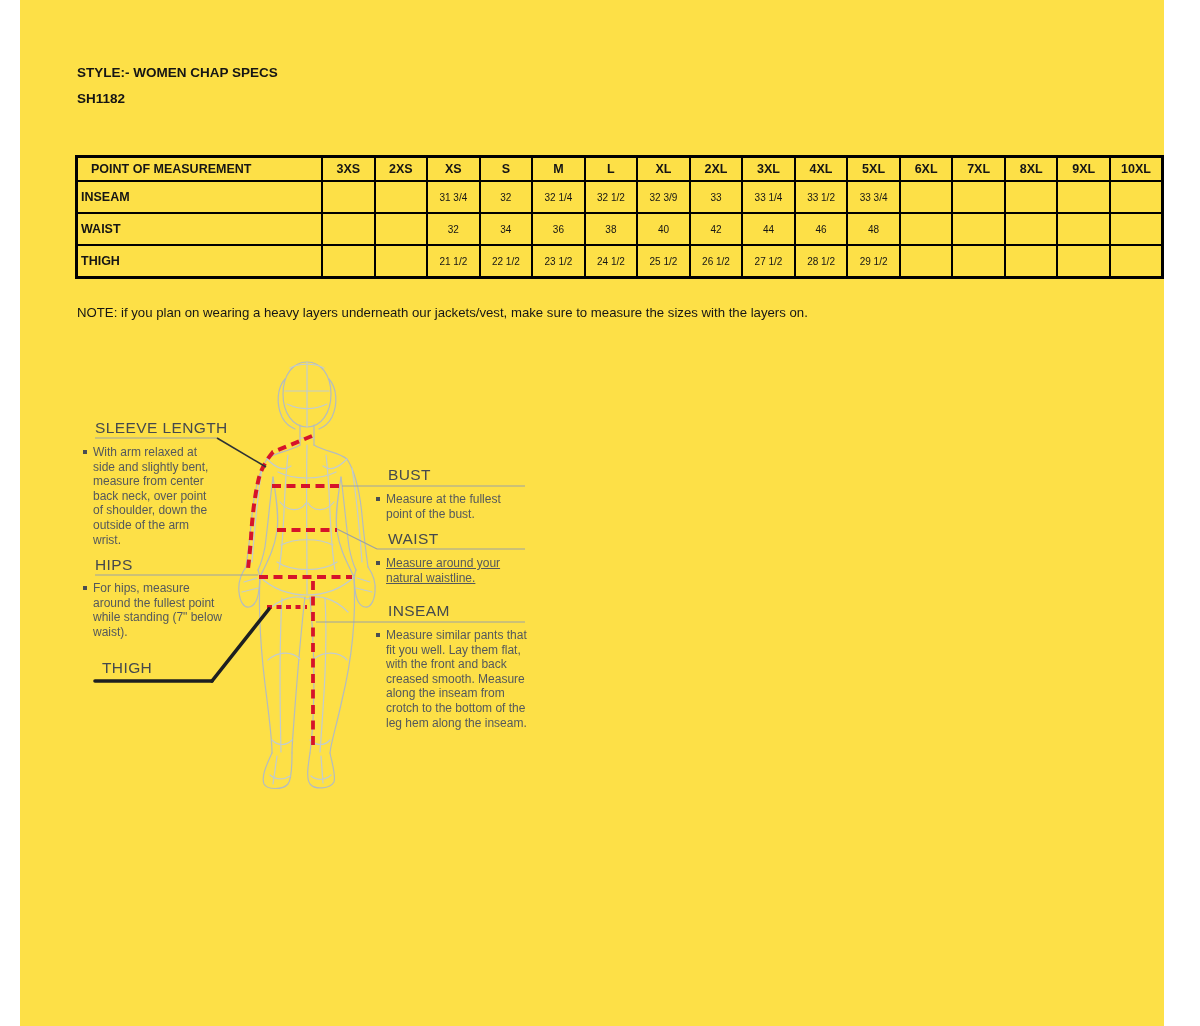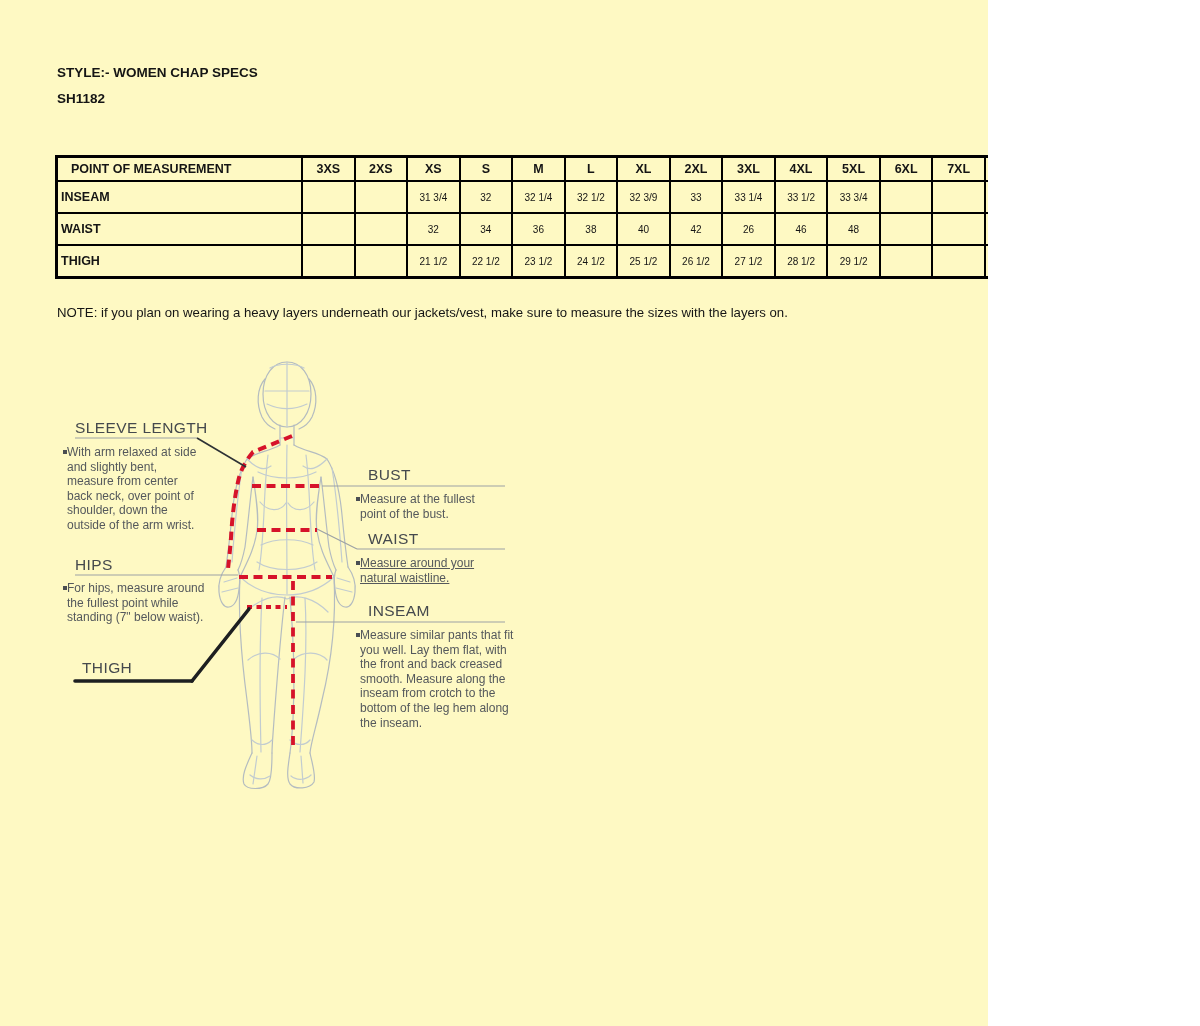--- a/index.html
+++ b/index.html
@@ -1,17 +1,17 @@
 <!DOCTYPE html>
 <html style="--measure-red: #d6132a; --leader-gray: #9ba1a5;"><head>
 <meta charset="utf-8">
 <style>
   html,body{margin:0;padding:0;background:#fff;}
-  .page{position:relative;width:988px;height:1026px;background:#fef9c3;overflow:hidden;
-        font-family:"Liberation Sans", sans-serif;color:#151515;}
+  .page{position:relative;width:1144px;height:1026px;background:#fde047;overflow:hidden;
+        font-family:"Liberation Sans", sans-serif;color:#151515;margin-left:20px;}
   .doc-title{position:absolute;left:57px;top:65px;font-size:13.5px;font-weight:bold;letter-spacing:0px;}
   .doc-code{position:absolute;left:57px;top:91px;font-size:13.5px;font-weight:bold;}
   .note{position:absolute;left:57px;top:305px;font-size:13.2px;font-weight:normal;white-space:nowrap;}
 
   table.size-table{position:absolute;left:55px;top:155px;width:1089px;border-collapse:collapse;
         table-layout:fixed;border:3px solid #000;}
   .size-table th,.size-table td{border:2px solid #000;padding:0;overflow:hidden;white-space:nowrap;}
   .size-table thead th{height:22px;font-size:12.5px;font-weight:bold;text-align:center;vertical-align:middle;}
   .size-table thead th.corner{width:230px;text-align:left;padding-left:13px;}
   .size-table tbody td{height:30px;font-size:10px;text-align:center;vertical-align:middle;}
@@ -23,21 +23,21 @@
   .measure path{stroke:var(--measure-red,#d6132a);fill:none;stroke-width:4.2;}
   .measure .dash-big{stroke-dasharray:9 5.5;}
   .measure .dash-small{stroke-dasharray:5 4.5;}
   .measure .dash-v{stroke-dasharray:9 6.5;stroke-width:3.8;}
   .measure .dash-sleeve{stroke-dasharray:8.5 5.5;stroke-width:4;}
   .leaders path.gray{stroke:var(--leader-gray,#9ba1a5);stroke-width:1.2;fill:none;}
   .leaders path.dark{stroke:#2e3235;stroke-width:1.6;fill:none;}
   .leaders path.thick{stroke:#1d1f21;stroke-width:3.6;fill:none;stroke-linecap:round;}
 
   .dheading{position:absolute;font-size:15.5px;letter-spacing:.4px;color:#45494d;white-space:nowrap;}
-  .ddesc{position:absolute;display:flex;font-size:12px;line-height:14.6px;color:#54585c;}
+  .ddesc{position:absolute;display:flex;gap:6px;font-size:12px;line-height:14.6px;color:#54585c;}
   .ddesc .sq{flex:0 0 4px;width:4px;height:4px;background:#4a4e52;margin-top:5px;}
   .ddesc .dtext{display:block;}
 </style>
 </head>
 <body>
 
 <div class="page">
 
   <div class="doc-title">STYLE:- WOMEN CHAP SPECS</div>
   <div class="doc-code">SH1182</div>
@@ -87,21 +87,21 @@
         <tr>
           <td class="rowlabel">WAIST</td>
           <td></td>
           <td></td>
           <td>32</td>
           <td>34</td>
           <td>36</td>
           <td>38</td>
           <td>40</td>
           <td>42</td>
-          <td>26</td>
+          <td>44</td>
           <td>46</td>
           <td>48</td>
           <td></td>
           <td></td>
           <td></td>
           <td></td>
           <td></td>
         </tr>
         <tr>
           <td class="rowlabel">THIGH</td>

